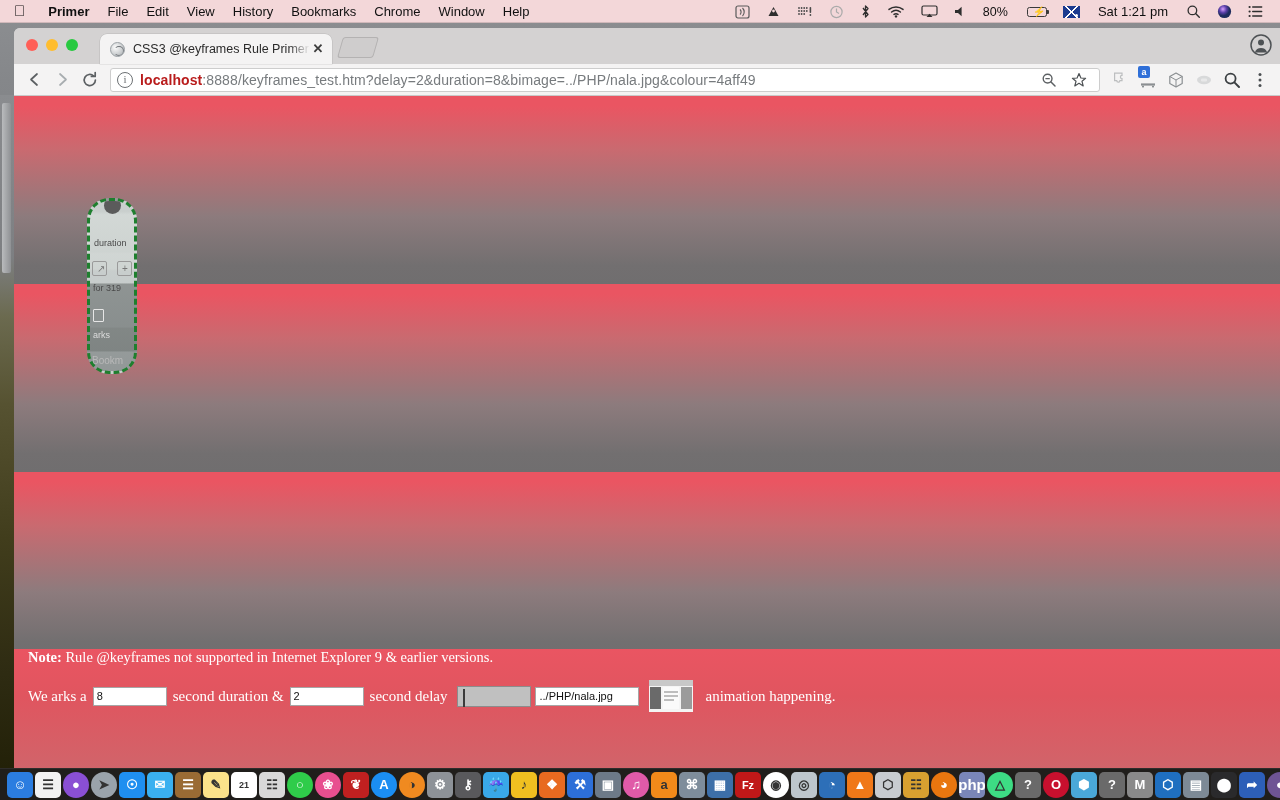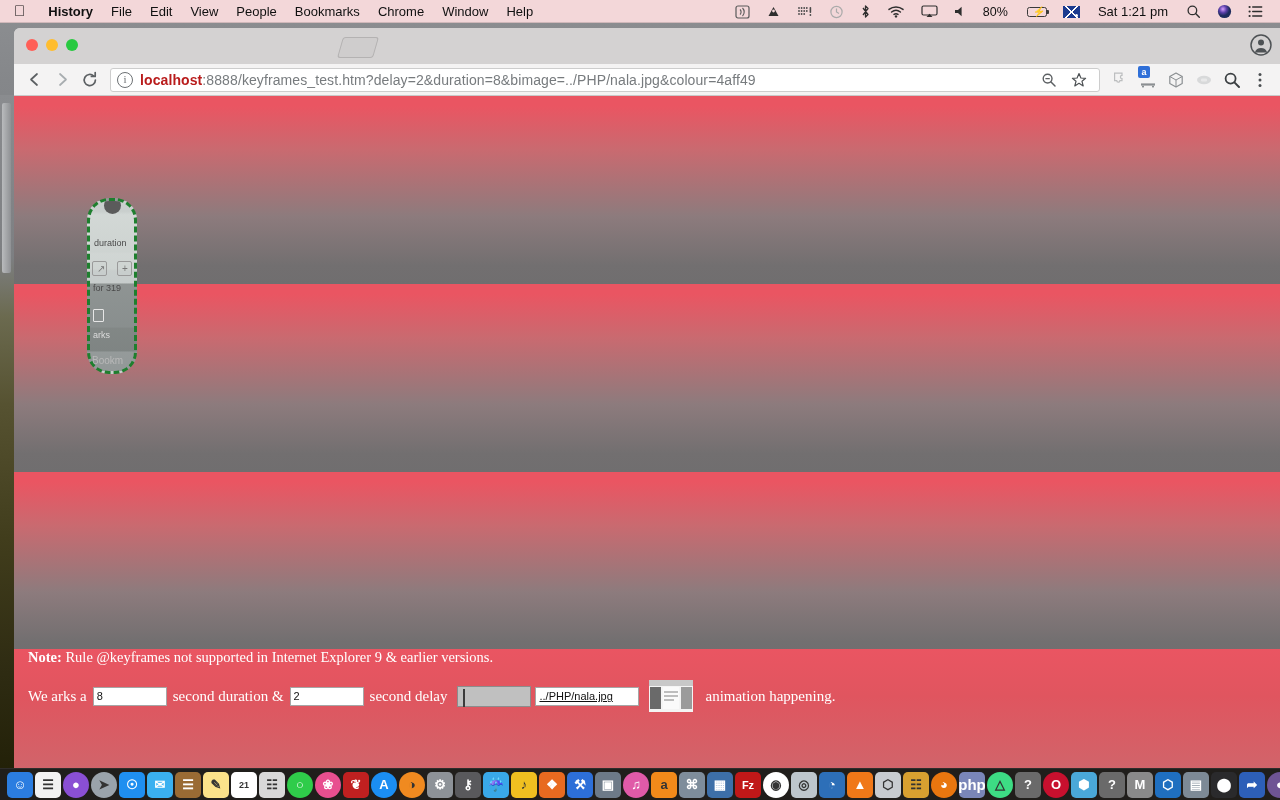--- a/index.html
+++ b/index.html
@@ -253,21 +253,21 @@
   #formline .lbl { padding: 0 6px; }
   #formline .lbl:first-child { padding-left: 0; }
   input.txt {
     height: 19px; width: 74px;
     font-family: "Liberation Sans", sans-serif;
     font-size: 11px; color: #111;
     background: #fff; border: 1px solid #a6a6a6;
     padding: 0 3px; border-radius: 0;
     outline: none;
   }
-  input.file { width: 104px; text-decoration: underline; }
+  input.file { width: 104px; }
   .colorwrap {
     width: 74px; height: 21px;
     background: #c0c0c0;
     border: 1px solid #8c8c8c;
     padding: 3px 5px;
     display: inline-block;
     margin: 0 4px;
   }
   .colorswatch {
     width: 100%; height: 100%;
@@ -329,25 +329,25 @@
   }
   .dock-icon.round { border-radius: 50%; }
 </style>
 </head>
 <body>
 
 <div id="desktop"></div>
 
 <div id="menubar">
   <span class="apple"></span>
-  <span class="mi bold">History</span>
+  <span class="mi bold">Primer</span>
   <span class="mi">File</span>
   <span class="mi">Edit</span>
   <span class="mi">View</span>
-  <span class="mi">People</span>
+  <span class="mi">History</span>
   <span class="mi">Bookmarks</span>
   <span class="mi">Chrome</span>
   <span class="mi">Window</span>
   <span class="mi">Help</span>
 
   <div class="right">
     <span class="st">
       <svg width="15" height="14" viewBox="0 0 15 14">
           <rect x="1" y="1" width="13" height="12" rx="2" fill="none" stroke="#5a5a5a" stroke-width="1.2"></rect>
           <path d="M5 4.5a3.4 3.4 0 0 1 0 5M7.5 3a5.6 5.6 0 0 1 0 8" fill="none" stroke="#5a5a5a" stroke-width="1.1"></path>
@@ -455,20 +455,25 @@
   </div>
 </div>
 
 <div id="chromewin">
 
   <div id="tabstrip">
     <div class="wbtns">
       <div class="wbtn r"></div>
       <div class="wbtn y"></div>
       <div class="wbtn g"></div>
+    </div>
+    <div id="tab">
+      <span class="favicon"></span>
+      <span class="ttl">CSS3 @keyframes Rule Primer</span>
+      <span class="tclose">✕</span>
     </div>
     <div id="newtab"></div>
   </div>
 
   <div id="toolbar">
     <div class="tbicon">
       <svg width="17" height="17" viewBox="0 0 17 17">
           <path d="M11 3 L5 8.5 L11 14" fill="none" stroke="#5c6063" stroke-width="1.7" stroke-linecap="round" stroke-linejoin="round"></path>
         </svg>
     </div>

